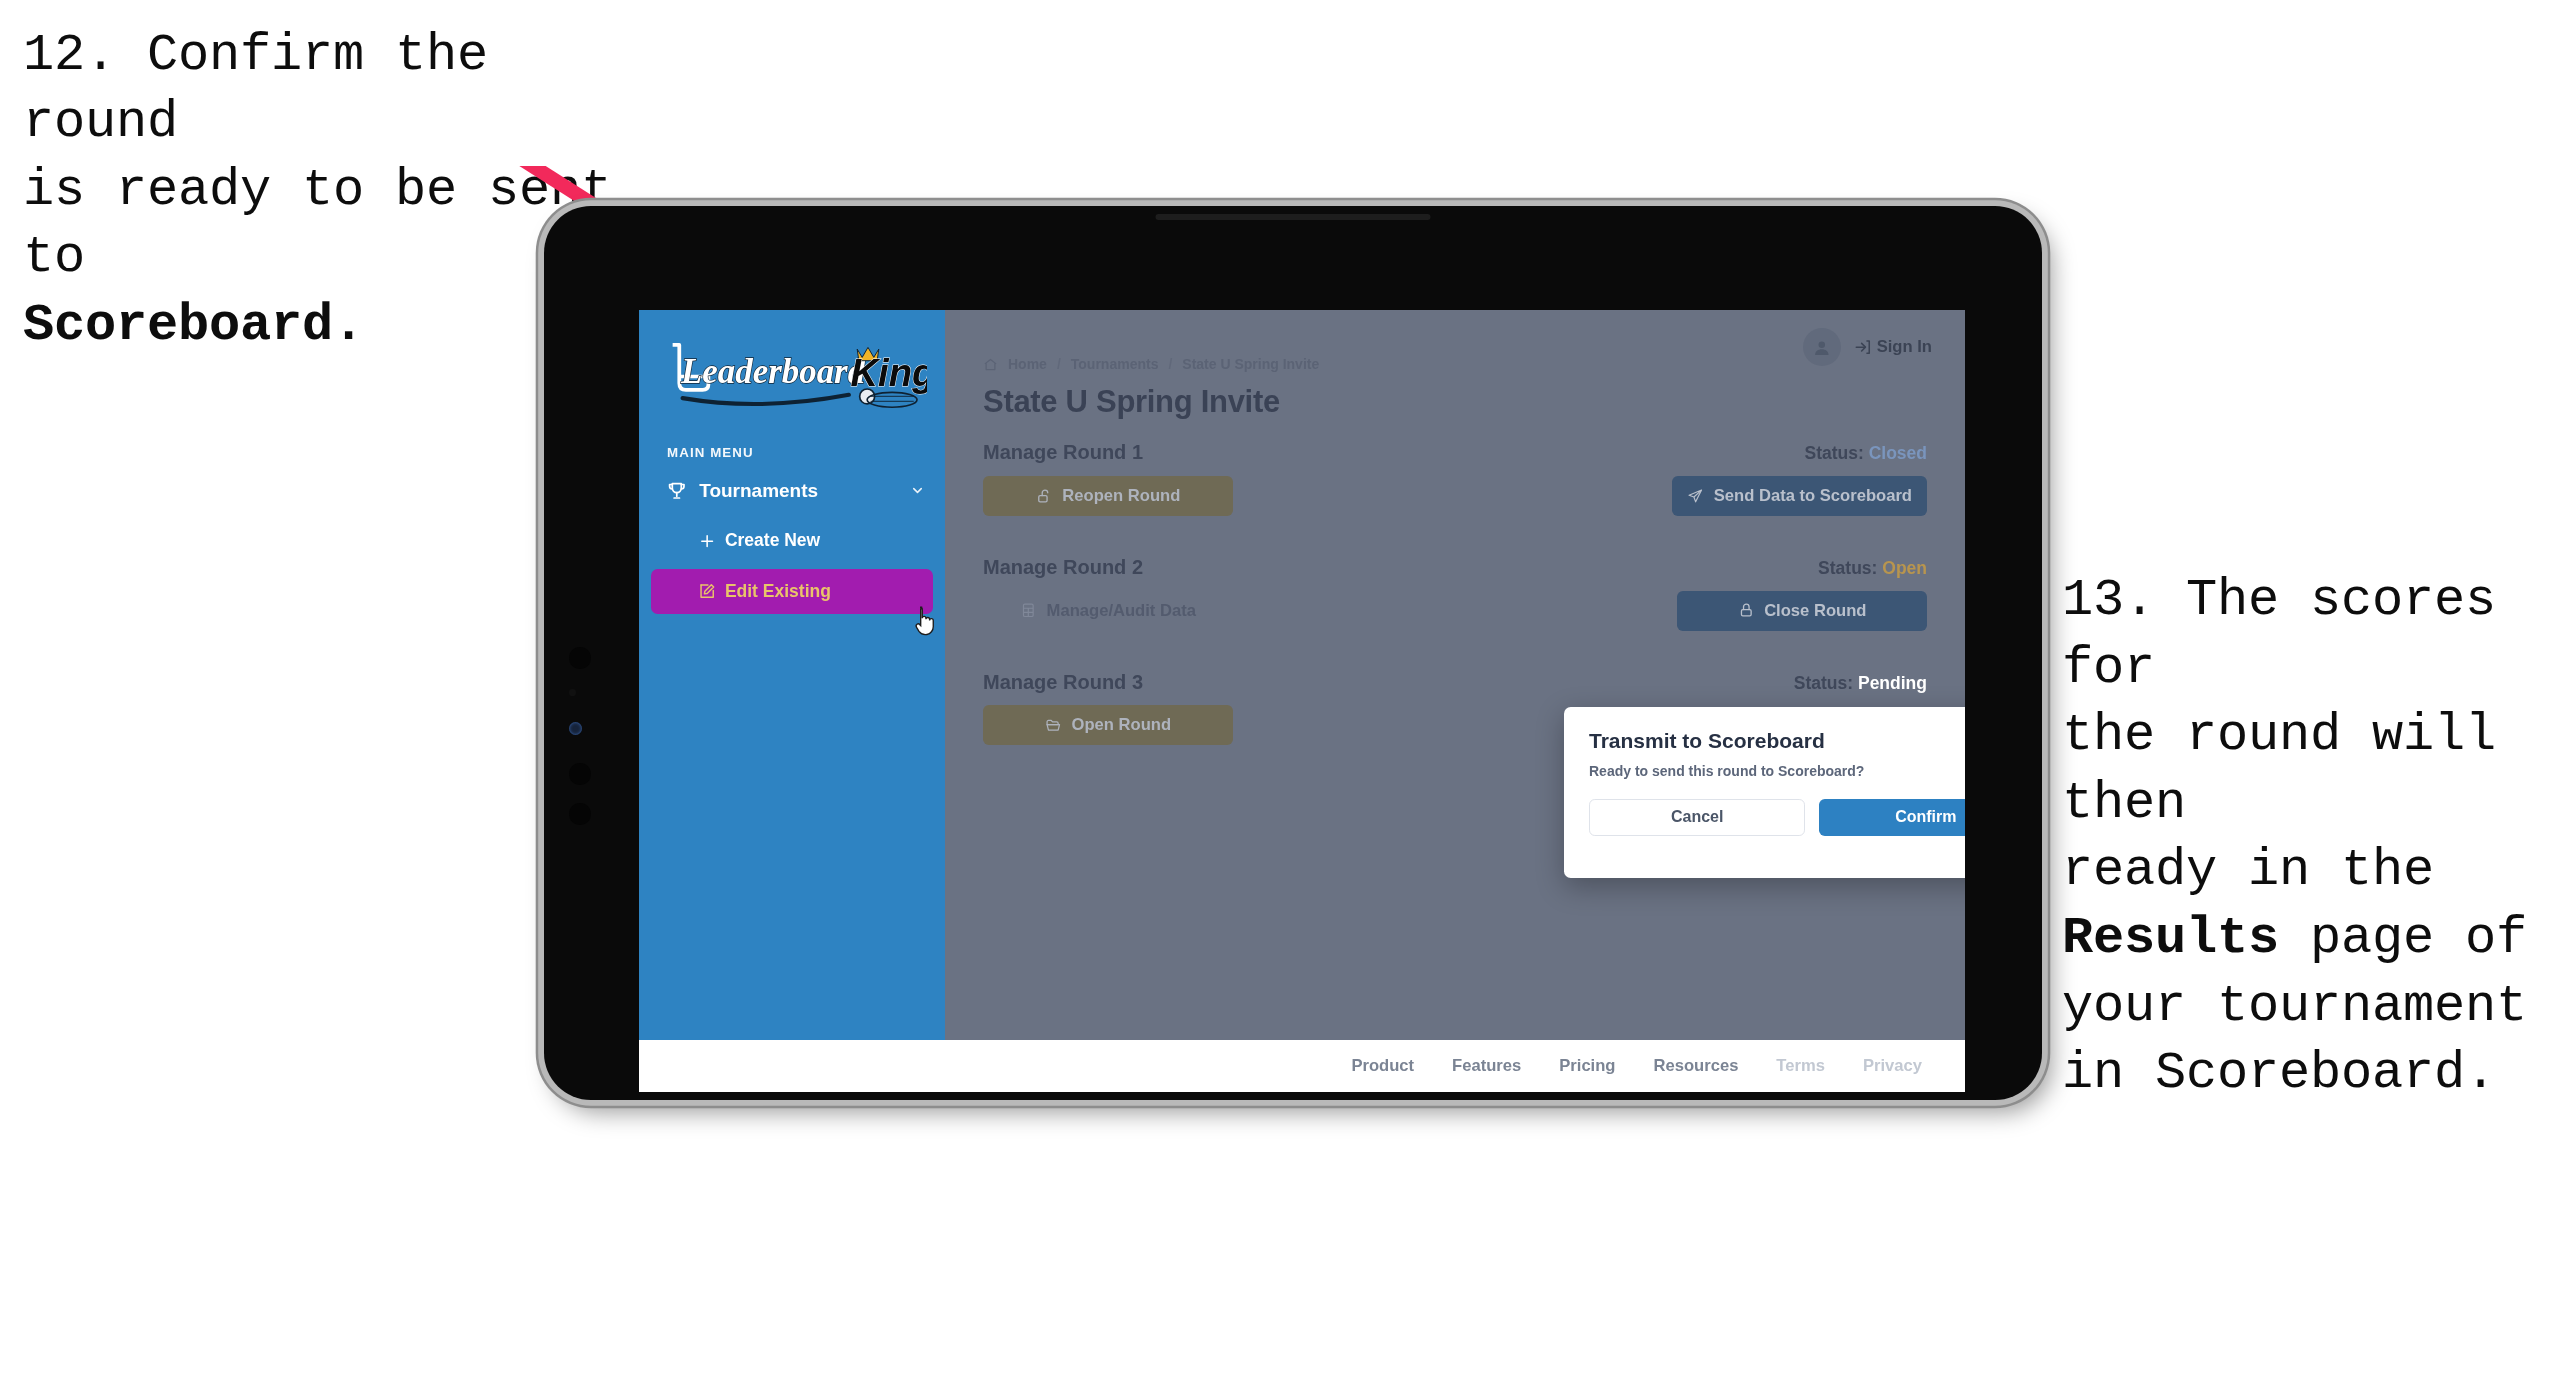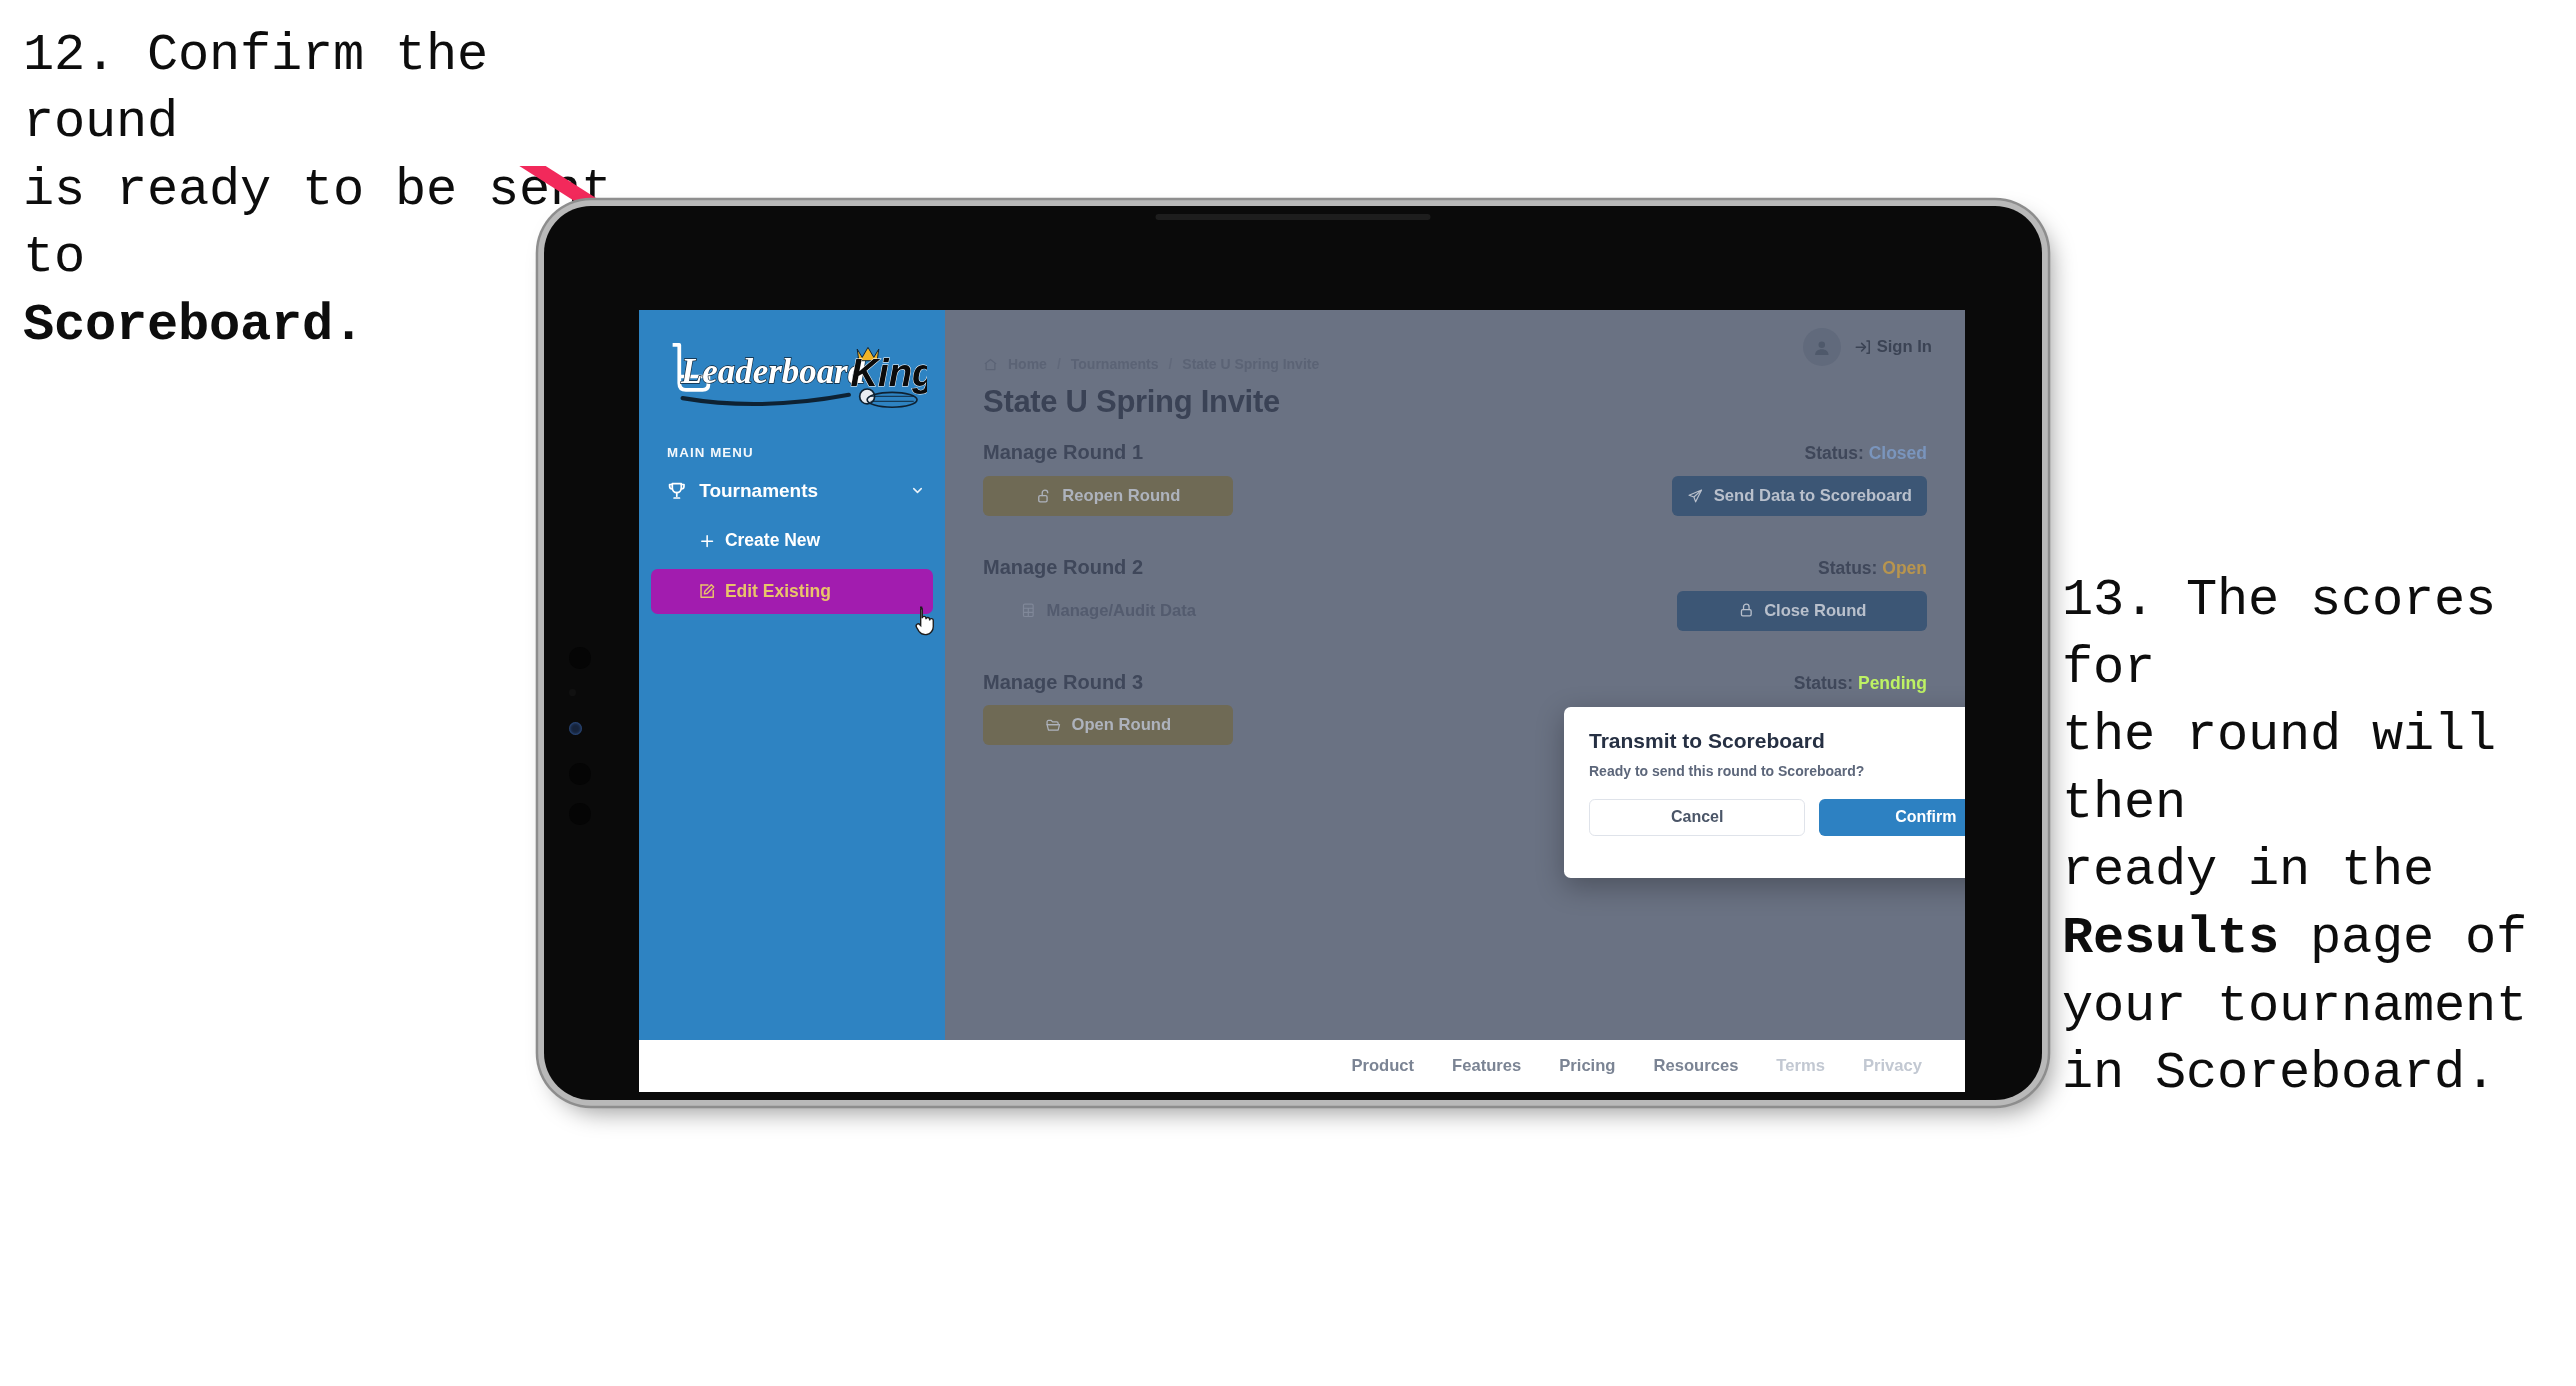--- a/index.html
+++ b/index.html
@@ -365,21 +365,21 @@
                 <span>Close Round</span>
               </button>
             </div>
           </section>
 
           <section class="round-block" style="margin-top:40px">
             <div class="round-head">
               <span class="round-title">Manage Round 3</span>
               <span class="round-status">
                 <span>Status:</span>
-                <span class="val" style="color:#bef264">Pending</span>
+                <span class="val" style="color:#ffffff">Pending</span>
               </span>
             </div>
             <div class="round-actions">
               <button class="btn btn-muted">
                 <span class="ico">
                   <svg width="16.6" height="16.6" viewBox="0 0 24 24" fill="none" stroke="#aeb3bd" stroke-width="1.8" stroke-linejoin="round">
                       <path d="M3 7a2 2 0 0 1 2-2h4l2 2h6a2 2 0 0 1 2 2v2H3z"></path>
                       <path d="M3 11h18l-2 8H5z"></path>
                     </svg>
                 </span>

